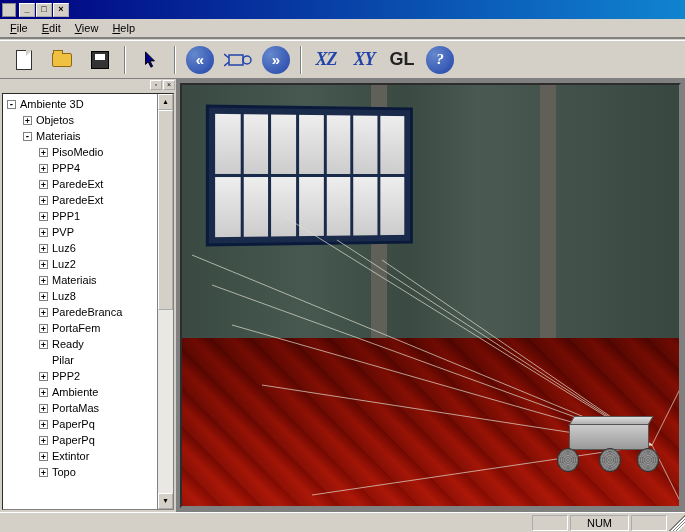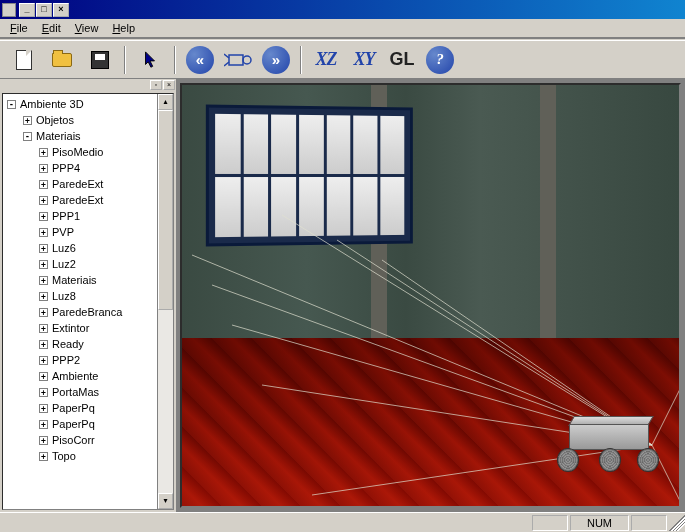--- a/index.html
+++ b/index.html
@@ -210,56 +210,61 @@
             <span>Luz8</span>
           </div>
           <div class="tree-item">
             <span style="display: inline-block; width: 36px;"></span>
             <span class="toggle">+</span>
             <span>ParedeBranca</span>
           </div>
           <div class="tree-item">
             <span style="display: inline-block; width: 36px;"></span>
             <span class="toggle">+</span>
+            <span>PortaFem</span>
+          </div>
+          <div class="tree-item">
+            <span style="display: inline-block; width: 36px;"></span>
+            <span class="toggle">+</span>
+            <span>Ready</span>
+          </div>
+          <div class="tree-item">
+            <span style="display: inline-block; width: 36px;"></span>
+            <span class="noline" style="width: 13px; display: inline-block;"></span>
+            <span>Pilar</span>
+          </div>
+          <div class="tree-item">
+            <span style="display: inline-block; width: 36px;"></span>
+            <span class="toggle">+</span>
+            <span>PPP2</span>
+          </div>
+          <div class="tree-item">
+            <span style="display: inline-block; width: 36px;"></span>
+            <span class="toggle">+</span>
+            <span>Ambiente</span>
+          </div>
+          <div class="tree-item">
+            <span style="display: inline-block; width: 36px;"></span>
+            <span class="toggle">+</span>
+            <span>PortaMas</span>
+          </div>
+          <div class="tree-item">
+            <span style="display: inline-block; width: 36px;"></span>
+            <span class="toggle">+</span>
+            <span>PaperPq</span>
+          </div>
+          <div class="tree-item">
+            <span style="display: inline-block; width: 36px;"></span>
+            <span class="toggle">+</span>
+            <span>PaperPq</span>
+          </div>
+          <div class="tree-item">
+            <span style="display: inline-block; width: 36px;"></span>
+            <span class="toggle">+</span>
             <span>Extintor</span>
-          </div>
-          <div class="tree-item">
-            <span style="display: inline-block; width: 36px;"></span>
-            <span class="toggle">+</span>
-            <span>Ready</span>
-          </div>
-          <div class="tree-item">
-            <span style="display: inline-block; width: 36px;"></span>
-            <span class="toggle">+</span>
-            <span>PPP2</span>
-          </div>
-          <div class="tree-item">
-            <span style="display: inline-block; width: 36px;"></span>
-            <span class="toggle">+</span>
-            <span>Ambiente</span>
-          </div>
-          <div class="tree-item">
-            <span style="display: inline-block; width: 36px;"></span>
-            <span class="toggle">+</span>
-            <span>PortaMas</span>
-          </div>
-          <div class="tree-item">
-            <span style="display: inline-block; width: 36px;"></span>
-            <span class="toggle">+</span>
-            <span>PaperPq</span>
-          </div>
-          <div class="tree-item">
-            <span style="display: inline-block; width: 36px;"></span>
-            <span class="toggle">+</span>
-            <span>PaperPq</span>
-          </div>
-          <div class="tree-item">
-            <span style="display: inline-block; width: 36px;"></span>
-            <span class="toggle">+</span>
-            <span>PisoCorr</span>
           </div>
           <div class="tree-item">
             <span style="display: inline-block; width: 36px;"></span>
             <span class="toggle">+</span>
             <span>Topo</span>
           </div>
         </div>
       <div class="scrollbar-v">
         <div class="sb-btn">▴</div>
         <div class="sb-track">

